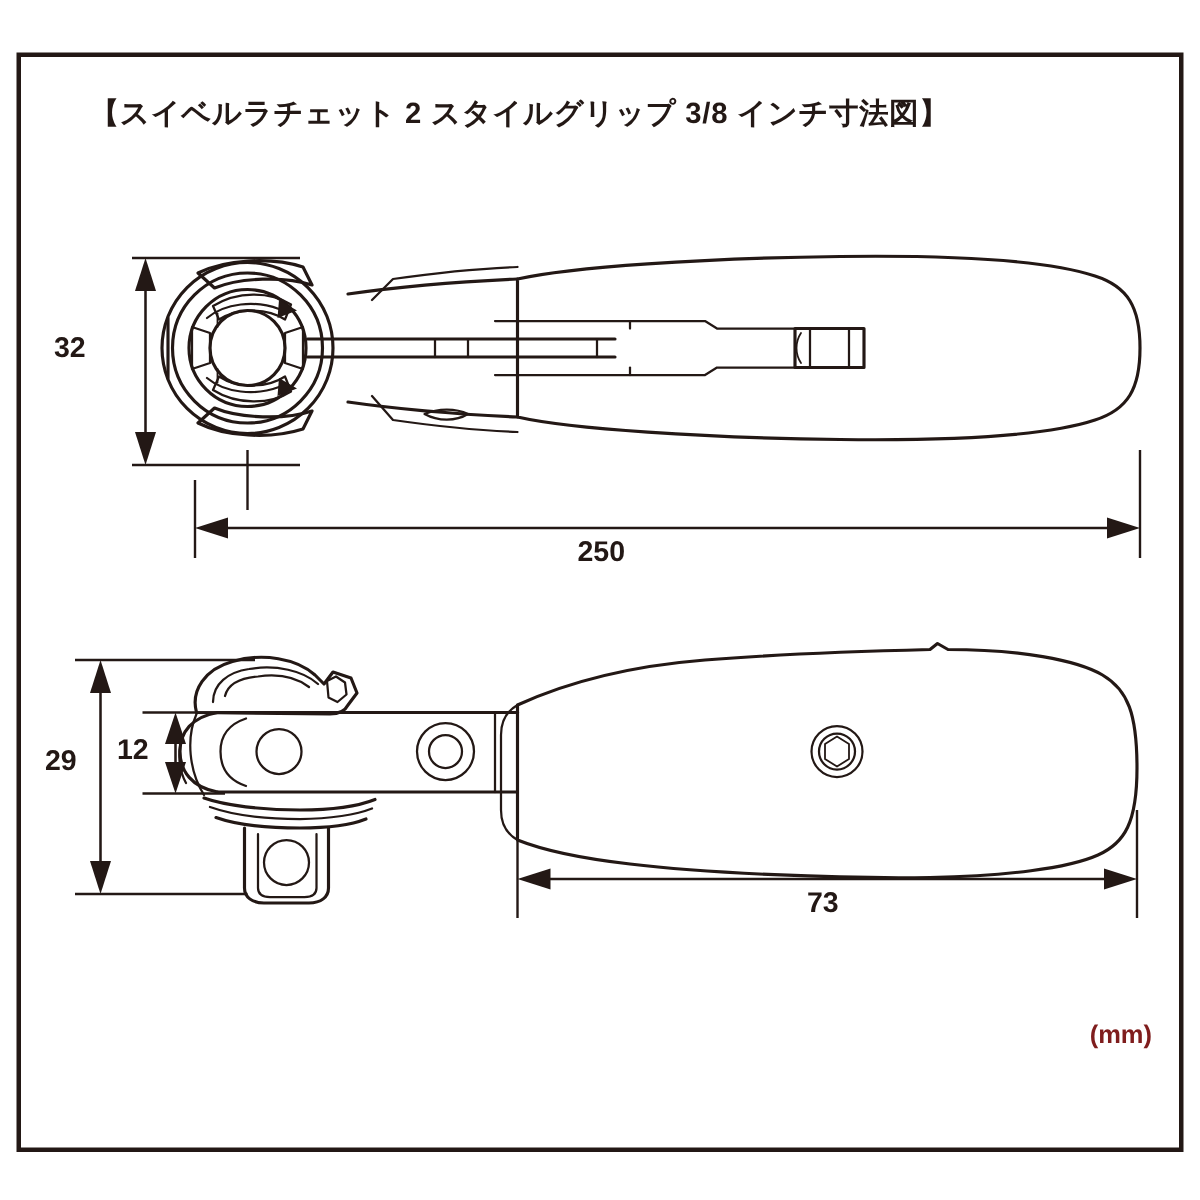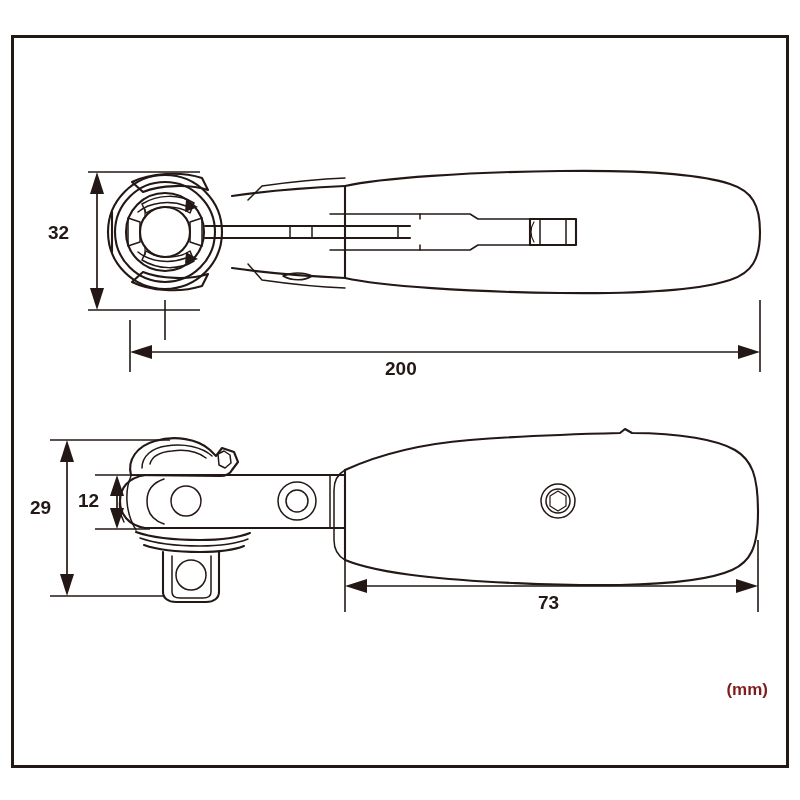--- a/index.html
+++ b/index.html
@@ -99,20 +99,21 @@
     stroke: none;
   }
 </style>
 </head>
 <body>
 
 <div id="page">
 
   <div id="frame"></div>
 
+  <div id="title">【スイベルラチェット 2 スタイルグリップ 3/8 インチ寸法図】</div>
 
   <svg class="draw" viewBox="0 0 800 800">
 
     <g>
 
       <path class="ln" d="M 345 186
            C 380 178, 470 172, 560 171
            C 640 170, 700 174, 730 184
            C 752 191, 760 205, 760 232
            C 760 259, 752 273, 730 280
@@ -282,23 +283,23 @@
     <g>
       <path class="ext" d="M 345 560 L 345 612"></path>
       <path class="ext" d="M 758 540 L 758 612"></path>
       <path class="dimline" d="M 355 586 L 748 586"></path>
       <polygon class="arrowfill" points="345,586 367,579 367,593"></polygon>
       <polygon class="arrowfill" points="758,586 736,579 736,593"></polygon>
     </g>
 
   </svg>
 
-  <div class="dim-label" style="left:36px; top:222px;margin-left:12px;">32</div>
-
-  <div class="dim-label" style="left:385px; top:358px;">200</div>
+  <div class="dim-label" style="left:36px; top:222px;">32</div>
+
+  <div class="dim-label" style="left:385px; top:358px;">250</div>
 
   <div class="dim-label" style="left:30px; top:497px;">29</div>
 
   <div class="dim-label" style="left:78px; top:490px;">12</div>
 
   <div class="dim-label" style="left:538px; top:592px;">73</div>
 
   <div id="unit-label">(mm)</div>
 
 </div>

